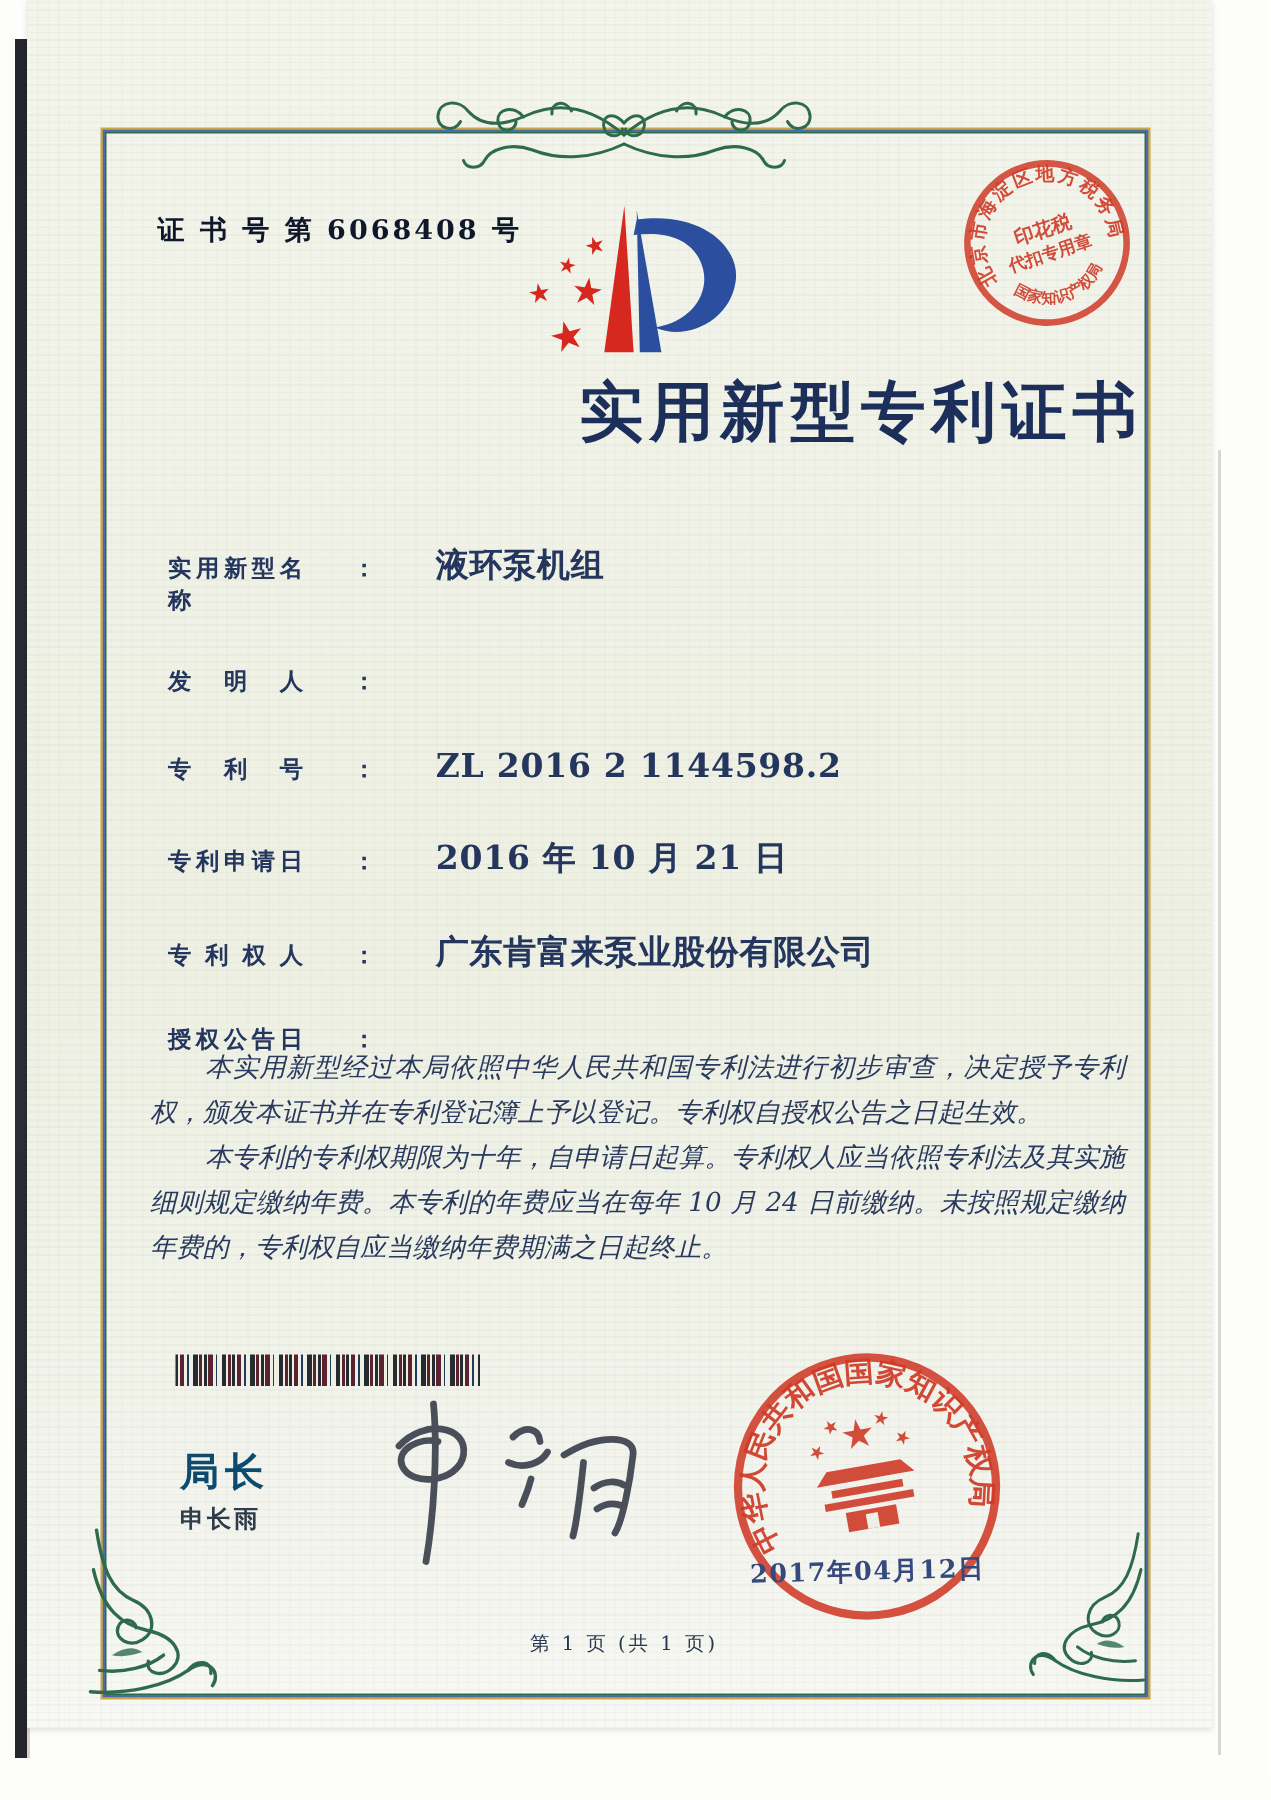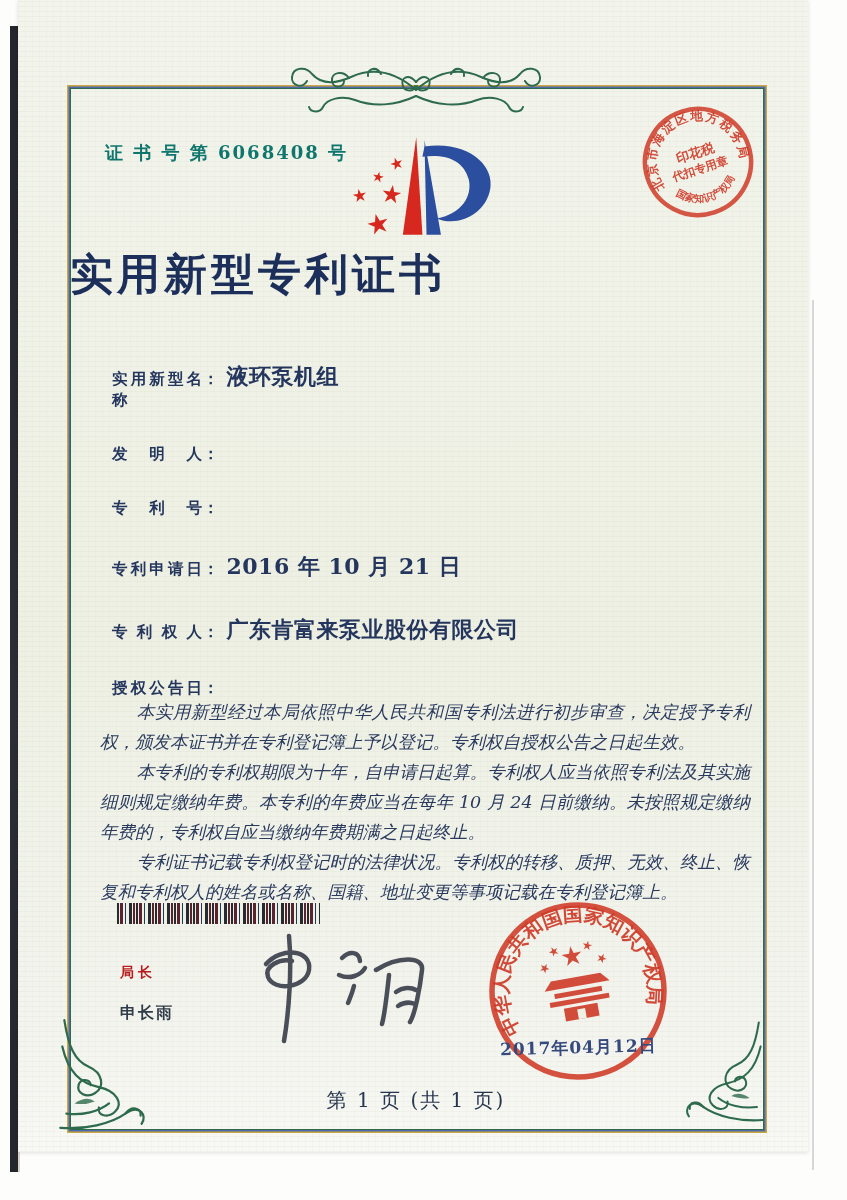--- a/index.html
+++ b/index.html
@@ -24,56 +24,56 @@
   
   .frame{left:70px;top:88px;width:692px;height:1040px;
     border:1.5px solid #2e6b4c;
     box-shadow:0 0 0 1.5px #4f6aa8, 0 0 0 3px #c9a845;}
 
   .ornament{color:#2e6b4c;}
   .scroll-top{left:281px;top:52px;width:270px;height:64px;}
   .corner-bl{left:54px;top:1016px;width:102px;height:122px;}
   .corner-br{left:676px;top:1008px;width:92px;height:132px;transform:scaleX(-1);}
 
-  .cert-no{left:105px;top:141px;font-size:18px;font-weight:600;letter-spacing:2px;color:#0f766e;}
+  .cert-no{left:105px;top:141px;font-size:18px;font-weight:600;letter-spacing:2px;color:#0f172a;}
 
   .logo{left:348px;top:132px;width:155px;height:108px;}
 
   .seal-tax{left:638px;top:102px;width:120px;height:120px;transform:rotate(-18deg);}
   .seal-issuer{left:483px;top:896px;width:190px;height:190px;transform:rotate(-10deg);}
   .seal-date{left:500px;top:1036px;width:170px;font-size:17px;font-weight:600;
     color:#35497d;letter-spacing:1px;transform:rotate(-1.5deg);}
 
-  .title{left:70px;top:246px;width:692px;text-align:left;
+  .title{left:70px;top:246px;width:692px;text-align:right;
     font-size:43px;font-weight:700;letter-spacing:4px;color:#1c2f5a;}
 
   .fields{left:112px;top:362px;display:flex;flex-direction:column;gap:33px;}
-  .field-row{display:flex;align-items:baseline;color:#24365e;font-weight:600;}
+  .field-row{display:flex;align-items:baseline;color:#24365e;font-weight:600;gap:32px;}
   .field-label{width:90px;font-size:15.5px;text-align:justify;text-align-last:justify;}
   .field-sep{font-size:15.5px;margin:0 8px 0 1px;}
   .field-value{font-size:22px;letter-spacing:.5px;}
 
   .body-text{left:100px;top:697px;width:650px;color:#2a3a5e;
     font-size:17.5px;line-height:30px;text-align:justify;}
   .body-text p{margin:0;text-indent:2.1em;font-style:italic;}
 
   .barcode{left:117px;top:903px;width:203px;height:21px;
     background:repeating-linear-gradient(90deg,
       #262a31 0 2px,#eef0e4 2px 3px,#5b2330 3px 6px,#eef0e4 6px 8px,
       #1f3a5f 8px 9px,#eef0e4 9px 12px,#262a31 12px 15px,#eef0e4 15px 16px,
       #5b2330 16px 18px,#eef0e4 18px 19px);}
 
-  .signer-title{left:120px;top:964px;font-size:14px;font-weight:700;color:#b91c1c;
+  .signer-title{left:120px;top:964px;font-size:26px;font-weight:700;color:#0c4a6e;
     font-family:"DejaVu Sans", sans-serif;letter-spacing:4px;}
   .signer-name{left:120px;top:1003px;font-size:16px;font-weight:700;color:#313c49;
     font-family:"DejaVu Sans", sans-serif;letter-spacing:2px;}
   .signature{left:238px;top:928px;width:195px;height:118px;}
 
   .page-footer{left:70px;top:1087px;width:692px;text-align:center;
-    font-size:20px;color:#27364f;letter-spacing:2px;}
+    font-size:13px;color:#27364f;letter-spacing:2px;}
 </style>
 </head>
 <body>
 
 <div class="page">
 
   <div class="abs scan-bar"></div>
 
   <div class="abs paper"></div>
 
@@ -153,41 +153,41 @@
         <span class="field-sep">：</span>
       <span class="field-value">液环泵机组</span>
     </div>
     <div class="field-row">
       <span class="field-label">发明人</span>
         <span class="field-sep">：</span>
     </div>
     <div class="field-row">
       <span class="field-label">专利号</span>
         <span class="field-sep">：</span>
+      <span class="field-value">ZL 2016 2 1144598.2</span>
     </div>
     <div class="field-row">
       <span class="field-label">专利申请日</span>
         <span class="field-sep">：</span>
       <span class="field-value">2016 年 10 月 21 日</span>
     </div>
     <div class="field-row">
       <span class="field-label">专利权人</span>
         <span class="field-sep">：</span>
       <span class="field-value">广东肯富来泵业股份有限公司</span>
     </div>
     <div class="field-row">
       <span class="field-label">授权公告日</span>
         <span class="field-sep">：</span>
     </div>
   </div>
 
   <div class="abs body-text">
     <p>本实用新型经过本局依照中华人民共和国专利法进行初步审查，决定授予专利权，颁发本证书并在专利登记簿上予以登记。专利权自授权公告之日起生效。</p>
     <p>本专利的专利权期限为十年，自申请日起算。专利权人应当依照专利法及其实施细则规定缴纳年费。本专利的年费应当在每年 10 月 24 日前缴纳。未按照规定缴纳年费的，专利权自应当缴纳年费期满之日起终止。</p>
-    <p>专利证书记载专利权登记时的法律状况。专利权的转移、质押、无效、终止、恢复和专利权人的姓名或名称、国籍、地址变更等事项记载在专利登记簿上。</p>
   </div>
 
   <div class="abs barcode"></div>
 
   <div class="abs signer-title">局长</div>
   <div class="abs signer-name">申长雨</div>
 
   <svg class="abs signature" viewBox="0 0 195 118">
     <g stroke="#3c414c" stroke-width="4.5" fill="none" stroke-linecap="round" opacity=".92">
       <path d="M28,36 C44,18 74,22 71,42 C68,60 36,64 30,49 C26,38 42,30 54,33"></path>

